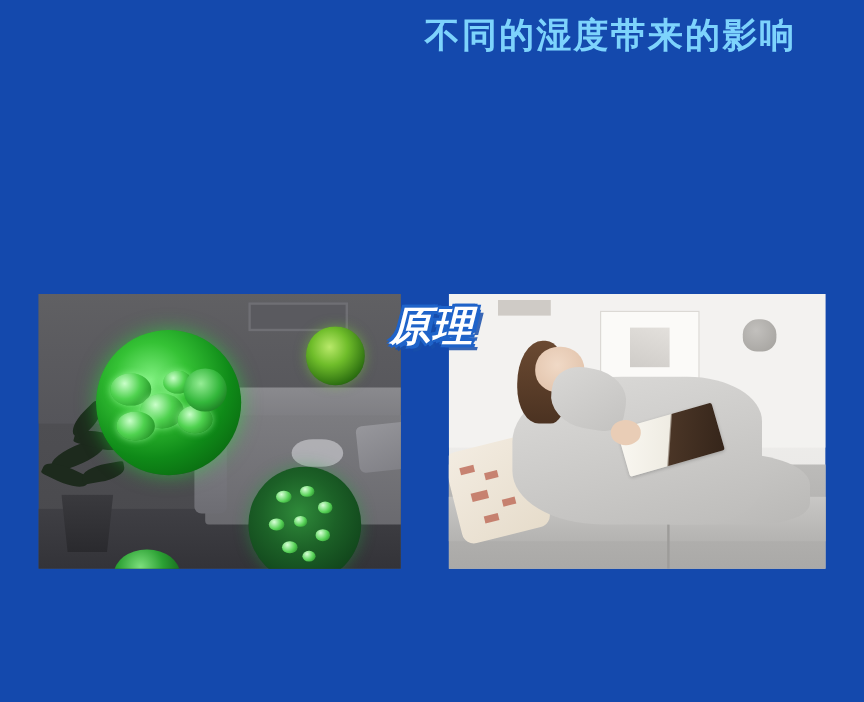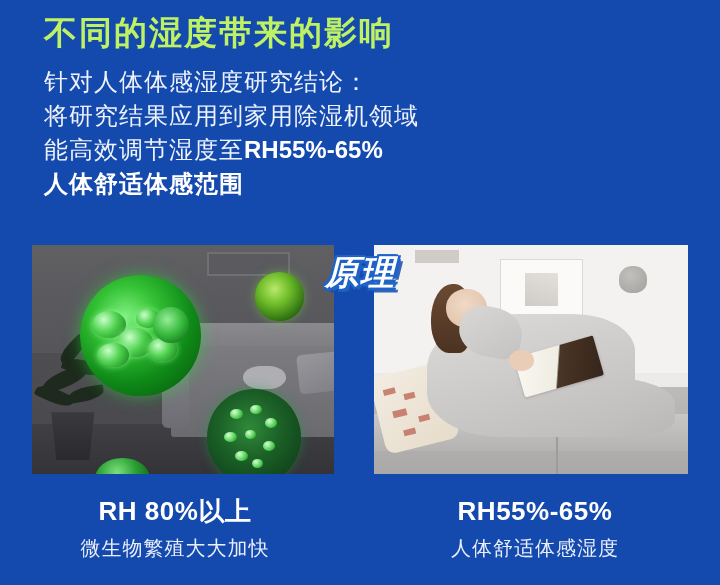--- a/index.html
+++ b/index.html
@@ -7,22 +7,22 @@
     width:720px;height:585px;overflow:hidden;
     background:#1449ad;
     font-family:"Liberation Sans","DejaVu Sans",sans-serif;
     -webkit-font-smoothing:antialiased;
   }
   .poster{position:relative;width:720px;height:585px;background:#1449ad;}
 
   
   .header{position:absolute;left:44px;top:12px;width:620px;}
   .title{
-    font-size:33px;font-weight:bold;color:#bef264;letter-spacing:2px;
-    line-height:1.25;white-space:nowrap;
+    font-size:29px;font-weight:bold;color:#7dd3fc;letter-spacing:2px;
+    line-height:1.25;white-space:nowrap;text-align:right;
   }
   .body-lines{margin-top:12px;}
   .bline{
     font-size:24px;color:#eef3fb;line-height:1.42;letter-spacing:1px;
     white-space:nowrap;
   }
   .bline.b-strong{font-weight:bold;color:#ffffff;}
   .inline-strong{font-weight:bold;color:#ffffff;letter-spacing:0px;}
 
   
@@ -137,26 +137,20 @@
   .cap-sub{margin-top:6px;font-size:20px;color:#e8eefb;letter-spacing:1px;line-height:1.3;white-space:nowrap;}
 </style>
 </head>
 <body>
 
 <div class="poster">
 
   <div class="header">
     <div class="title">不同的湿度带来的影响</div>
 
-    <div class="body-lines">
-      <div class="bline">针对人体体感湿度研究结论：</div>
-      <div class="bline">将研究结果应用到家用除湿机领域</div>
-      <div class="bline"><span>能高效调节湿度至</span><span class="inline-strong">RH55%-65%</span></div>
-      <div class="bline b-strong">人体舒适体感范围</div>
-    </div>
   </div>
 
   <div class="panels">
 
     <div class="panel panel-left">
       <div class="room-dark">
         <div class="wall-dark"></div>
         <div class="frame-d"></div>
         <div class="floor-dark"></div>
         <div class="sofa-d-back"></div>
@@ -222,24 +216,14 @@
         <div class="book-l"></div>
         <div class="hand-l"></div>
       </div>
     </div>
   </div>
 
   <div class="overlay">
     <div class="ov-line">原理</div>
   </div>
 
-  <div class="captions">
-    <div class="cap cap-left">
-      <div class="cap-head">RH 80%以上</div>
-      <div class="cap-sub">微生物繁殖大大加快</div>
-    </div>
-    <div class="cap cap-right">
-      <div class="cap-head">RH55%-65%</div>
-      <div class="cap-sub">人体舒适体感湿度</div>
-    </div>
-  </div>
 
 </div>
 
 </body></html>

